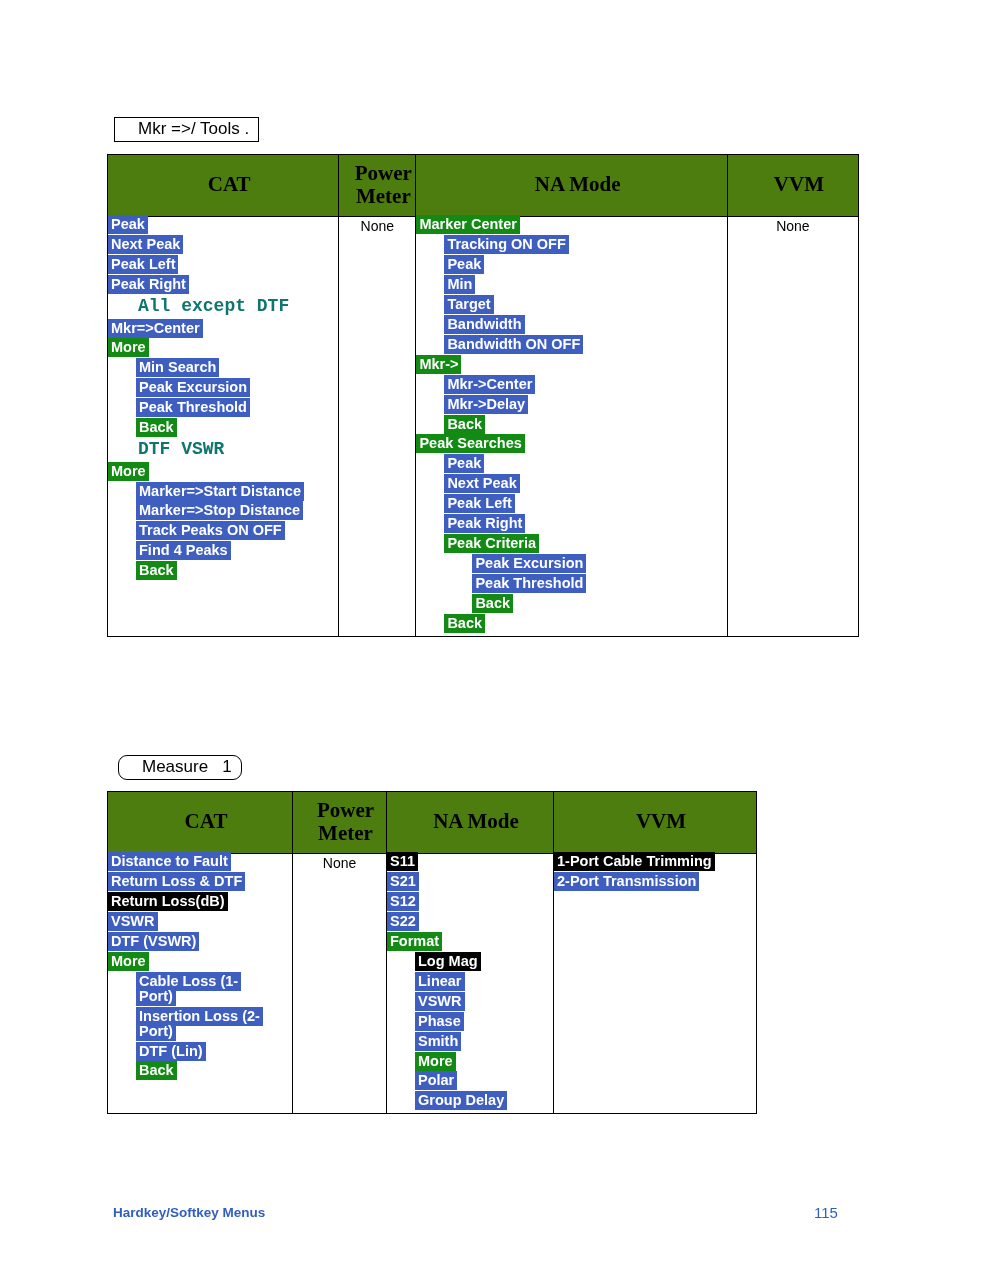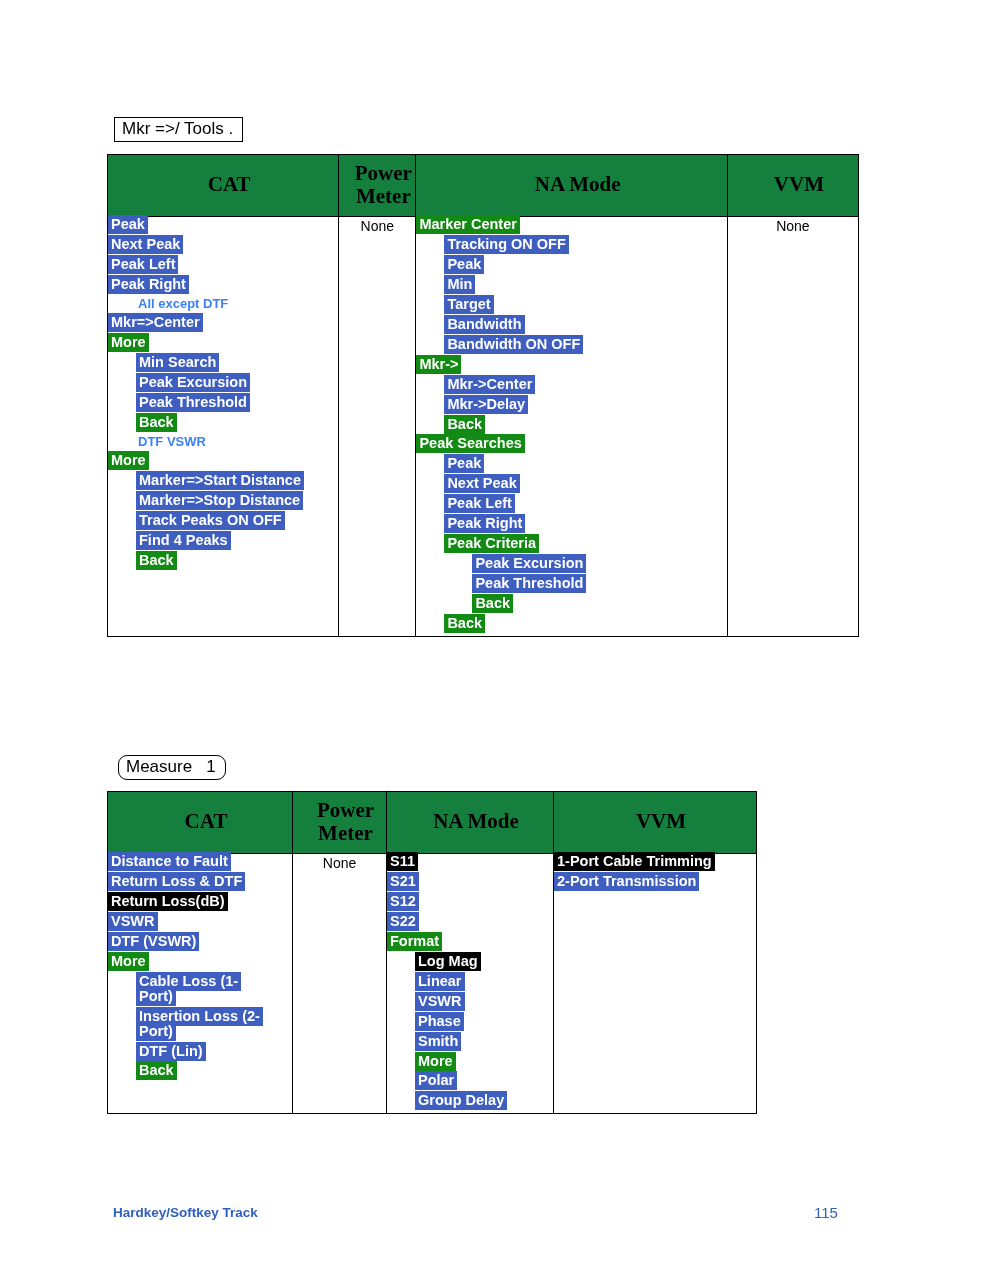--- a/index.html
+++ b/index.html
@@ -23,39 +23,39 @@
     height: 1280px;
   }
 
   
   .title-box {
     position: absolute;
     border: 1px solid #000;
     background: #ffffff;
     font-size: 17px;
     font-family: "Liberation Sans", sans-serif;
-    padding: 2px 9px 3px 7px;
+    padding: 2px 9px 3px 23px;
     white-space: pre;
     line-height: 1.05;
   }
 
   
   table.menu-table {
     position: absolute;
     border-collapse: collapse;
     table-layout: fixed;
     background: #ffffff;
   }
   table.menu-table td, table.menu-table th {
     border: 1px solid #000;
     vertical-align: top;
     padding: 0;
   }
   table.menu-table thead th {
-    background: #15803d;
+    background: #4d7c0f;
     font-family: "Liberation Serif", serif;
     font-weight: bold;
     font-size: 21px;
     text-align: center;
     vertical-align: middle;
     padding: 7px 2px 9px 14px;
     line-height: 1.08;
   }
   td.cell {
     padding: 9px 6px 10px 6px;
@@ -76,25 +76,26 @@
   .item > span {
     padding: 1px 3px 2px 3px;
     box-decoration-break: clone;
     -webkit-box-decoration-break: clone;
   }
   .blue > span  { background: #3f5fc0; color: #ffffff; }
   .green > span { background: #138a13; color: #ffffff; }
   .black > span { background: #000000; color: #ffffff; }
   .plain {
     display: block;
-    font-size: 13px;
-    font-weight: bold;
-    color: #3b82f6;
+    font-size: 18px;
+    font-weight: bold;
+    color: #0f766e;
     line-height: 1.03;
     margin: 0 0 5px 0;
+    font-family: Liberation Mono, monospace;
   }
   .none-text {
     font-size: 14px;
     color: #000;
     text-align: center;
     display: block;
     margin-top: 1px;
   }
   .ind1 { margin-left: 28px; }
   .ind2 { margin-left: 56px; }
@@ -286,17 +287,17 @@
         <td class="cell">
           <div>
               <div class="item black"><span>1-Port Cable Trimming</span></div>
               <div class="item blue"><span>2-Port Transmission</span></div>
             </div>
         </td>
       </tr>
     </tbody>
   </table>
 
-  <div class="footer-left">Hardkey/Softkey Track</div>
+  <div class="footer-left">Hardkey/Softkey Menus</div>
   <div class="footer-right">115</div>
 
 
 </div>
 
 </body></html>

